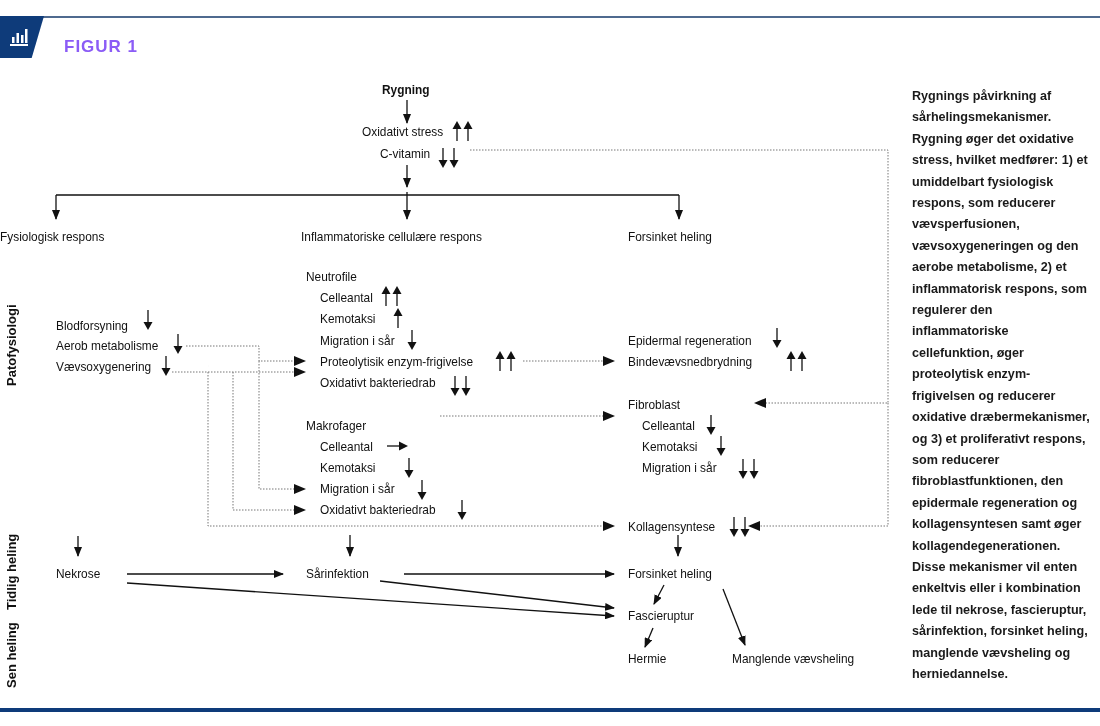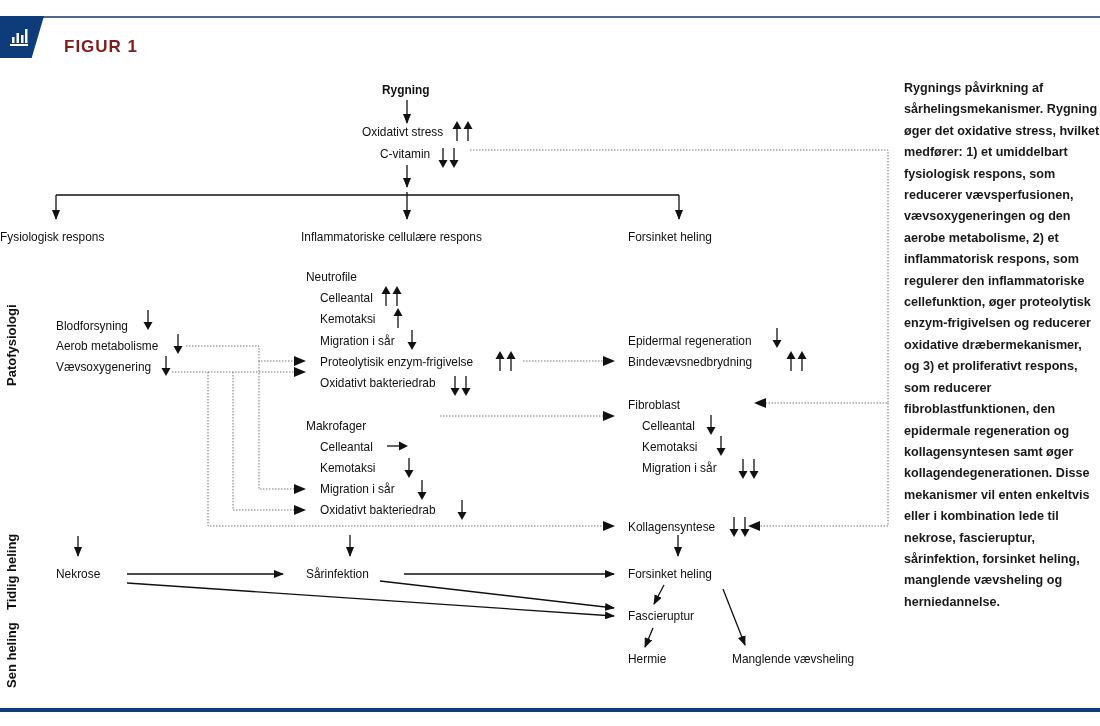--- a/index.html
+++ b/index.html
@@ -3,31 +3,31 @@
 <meta charset="utf-8">
 <style>
   html, body { margin:0; padding:0; background:#ffffff; }
   body { width:1100px; height:726px; position:relative; overflow:hidden;
          font-family:"Liberation Sans", "DejaVu Sans", sans-serif; color:#111; }
   .top-rule { position:absolute; left:30px; top:16px; width:1070px; height:2px; background:#4f6a8f; }
   .badge { position:absolute; left:0; top:16px; width:44px; height:42px; background:#0e3b7a;
            clip-path: polygon(0 0, 100% 0, 72% 100%, 0 100%); }
   .badge svg { position:absolute; left:9px; top:11px; }
   .fig-title { position:absolute; left:64px; top:37px; font-size:17px; font-weight:bold;
-               color:#7f1d1d; letter-spacing:1px; }
+               color:#8b5cf6; letter-spacing:1px; }
   .bottom-rule { position:absolute; left:0; top:708px; width:1100px; height:4px; background:#0e3b7a; }
   .diagram { position:absolute; left:0; top:0; }
   .lbl { position:absolute; font-size:13.5px; white-space:nowrap; line-height:16px;
          transform:scaleX(0.88); transform-origin:left top; }
   .bold { font-weight:bold; }
   .vlabel { position:absolute; font-size:13px; font-weight:bold; white-space:nowrap;
             transform:rotate(-90deg); transform-origin:left top; }
   .caption { position:absolute; left:904px; top:78px; width:196px; font-size:12.6px;
              font-weight:bold; line-height:21.4px; color:#1a1a1a; }
-  .caption p { margin:0; }
+  .caption p { margin:8px; }
 </style>
 </head>
 <body>
 
 <div class="top-rule"></div>
 <div class="badge">
   <svg width="20" height="20" viewBox="0 0 20 20">
     <rect x="1" y="17" width="18" height="2" fill="#fff"></rect>
     <rect x="3" y="10" width="2.5" height="6" fill="#fff"></rect>
     <rect x="7.5" y="6" width="2.5" height="10" fill="#fff"></rect>

